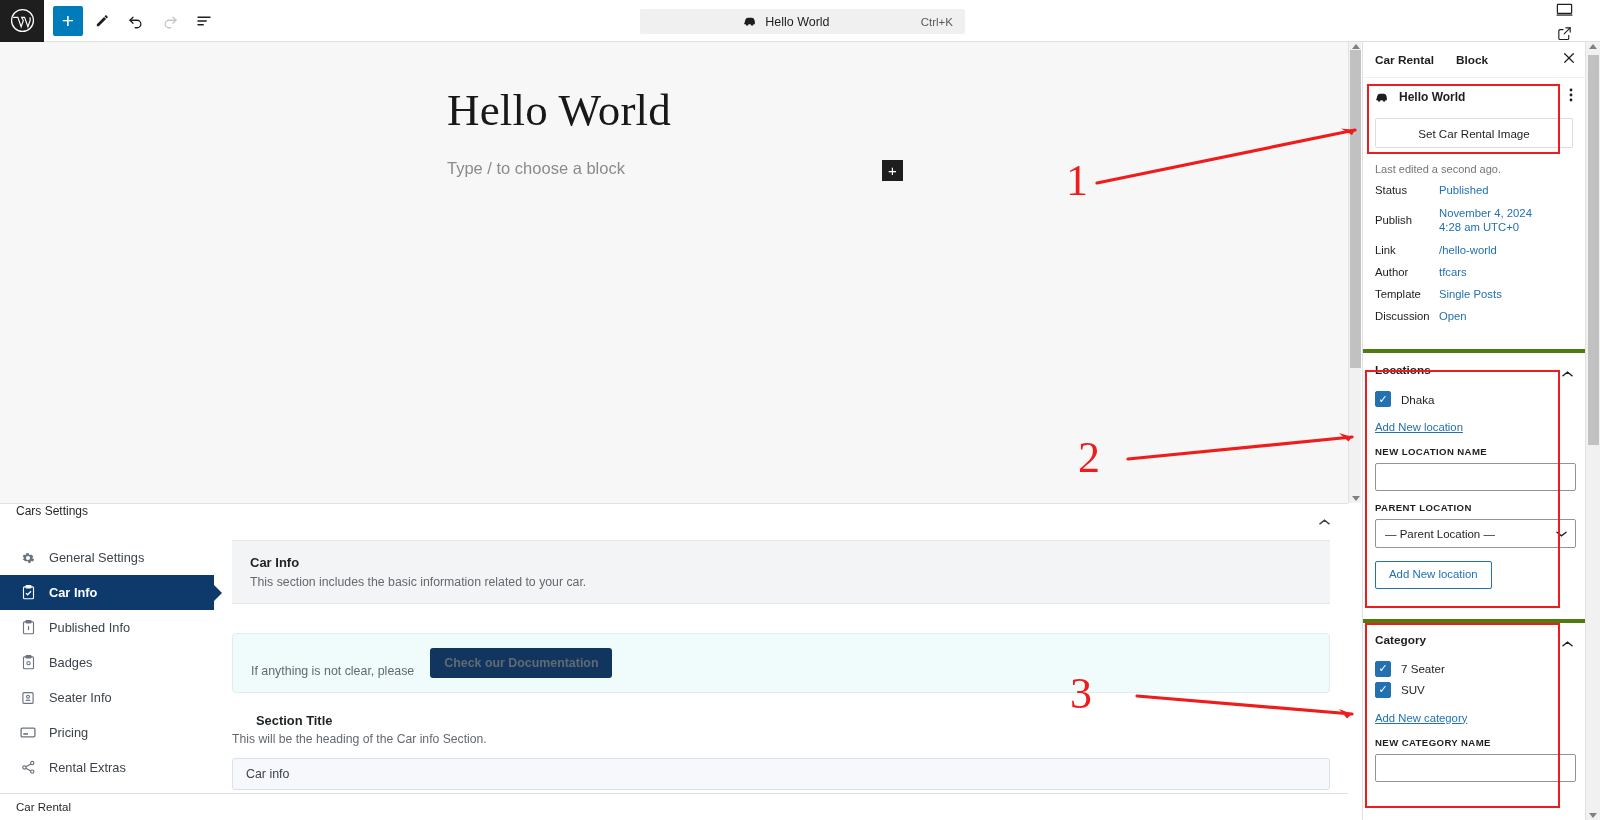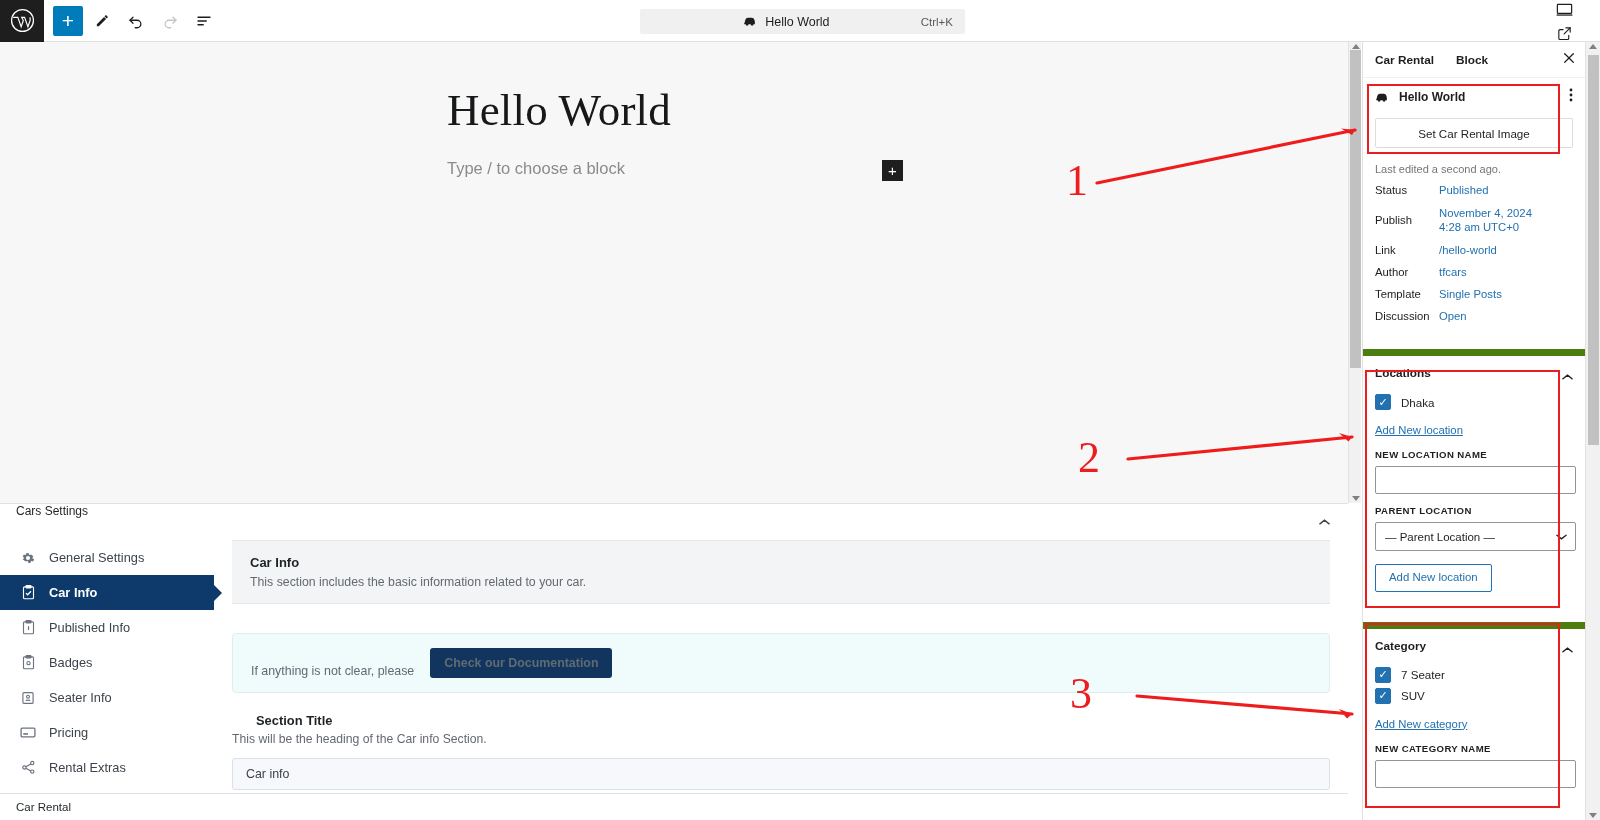--- a/index.html
+++ b/index.html
@@ -168,21 +168,21 @@
     font-size: 11.6px; color: #1e1e1e;
   }
   .rs-lastedit { font-size: 11px; color: #757575; padding: 9px 12px 4px 12px; }
 
   .meta-row {
     display: flex; padding: 5px 12px; font-size: 11.3px; align-items: center;
   }
   .meta-row .k { width: 64px; color: #1e1e1e; flex: none; }
   .meta-row .v { color: #2271b1; }
 
-  .rs-section { border-top: 7px solid #4d7c0f; padding: 10px 9px 14px 12px; position: relative; }
+  .rs-section { border-top: 4px solid #4d7c0f; padding: 10px 9px 14px 12px; position: relative; }
   .rs-sec-title { font-size: 11.8px; font-weight: 700; color: #1e1e1e; }
   .rs-sec-chevron { position: absolute; right: 12px; top: 11px; color: #1e1e1e; }
   .cb-row { display: flex; align-items: center; gap: 10px; margin-top: 14px; }
   .cbox {
     width: 16px; height: 16px; background: #2271b1; border: 1px solid #2271b1;
     border-radius: 2px; color: #fff; display: flex; align-items: center;
     justify-content: center; font-size: 11px; line-height: 1;
   }
   .cb-row .lbl { font-size: 11.6px; color: #1e1e1e; }
   .link-add {

